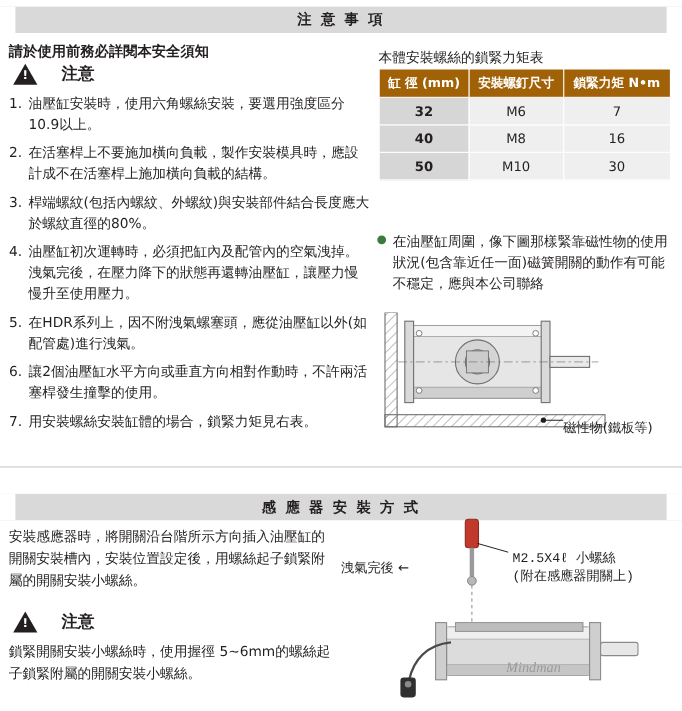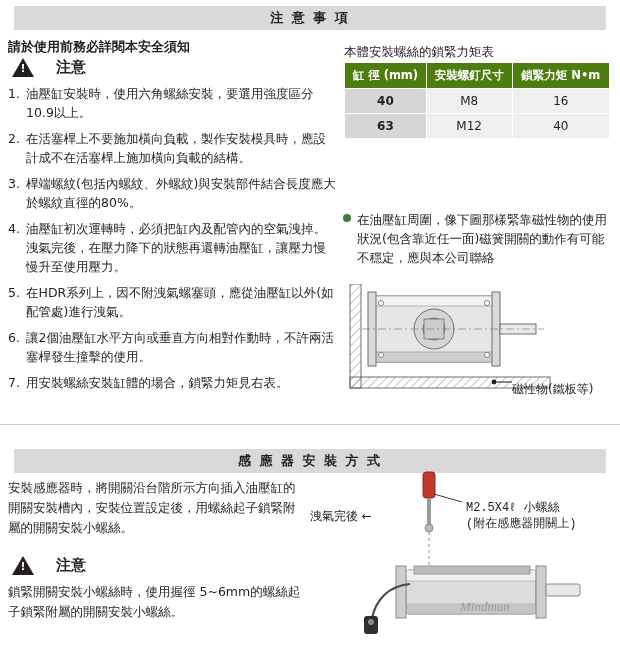--- a/index.html
+++ b/index.html
@@ -94,21 +94,21 @@
     color:#231f20;
   }
   table.torque{
     position:absolute;
     left:344px;top:62px;
     border-collapse:collapse;
     font-size:12px;
     width:266px;
   }
   table.torque th{
-    background:#4d7c0f;
+    background:#a16207;
     color:#ffffff;
     font-weight:bold;
     border:1px solid #ffffff;
     padding:5px 2px;
     text-align:center;
     font-size:11.5px;
   }
   table.torque td{
     border:1px solid #ffffff;
     padding:5px 2px;
@@ -217,28 +217,33 @@
 
 <div class="torque-title">本體安裝螺絲的鎖緊力矩表</div>
 <table class="torque">
   <tbody>
       <tr>
     <th>缸 徑 (mm)</th>
     <th>安裝螺釘尺寸</th>
     <th>鎖緊力矩 N•m</th>
   </tr>
   <tr>
+    <td class="first">32</td>
+    <td>M6</td>
+    <td>7</td>
+  </tr>
+  <tr>
     <td class="first">40</td>
     <td>M8</td>
     <td>16</td>
   </tr>
   <tr>
-    <td class="first">63</td>
-    <td>M12</td>
-    <td>40</td>
+    <td class="first">50</td>
+    <td>M10</td>
+    <td>30</td>
   </tr>
 </tbody>
   </table>
 
 <div class="bullet-note">
   <span class="dot"></span>
   <span class="btext">在油壓缸周圍，像下圖那樣緊靠磁性物的使用狀況(包含靠近任一面)磁簧開關的動作有可能不穩定，應與本公司聯絡</span>
 </div>
 
 <div id="drawing">

